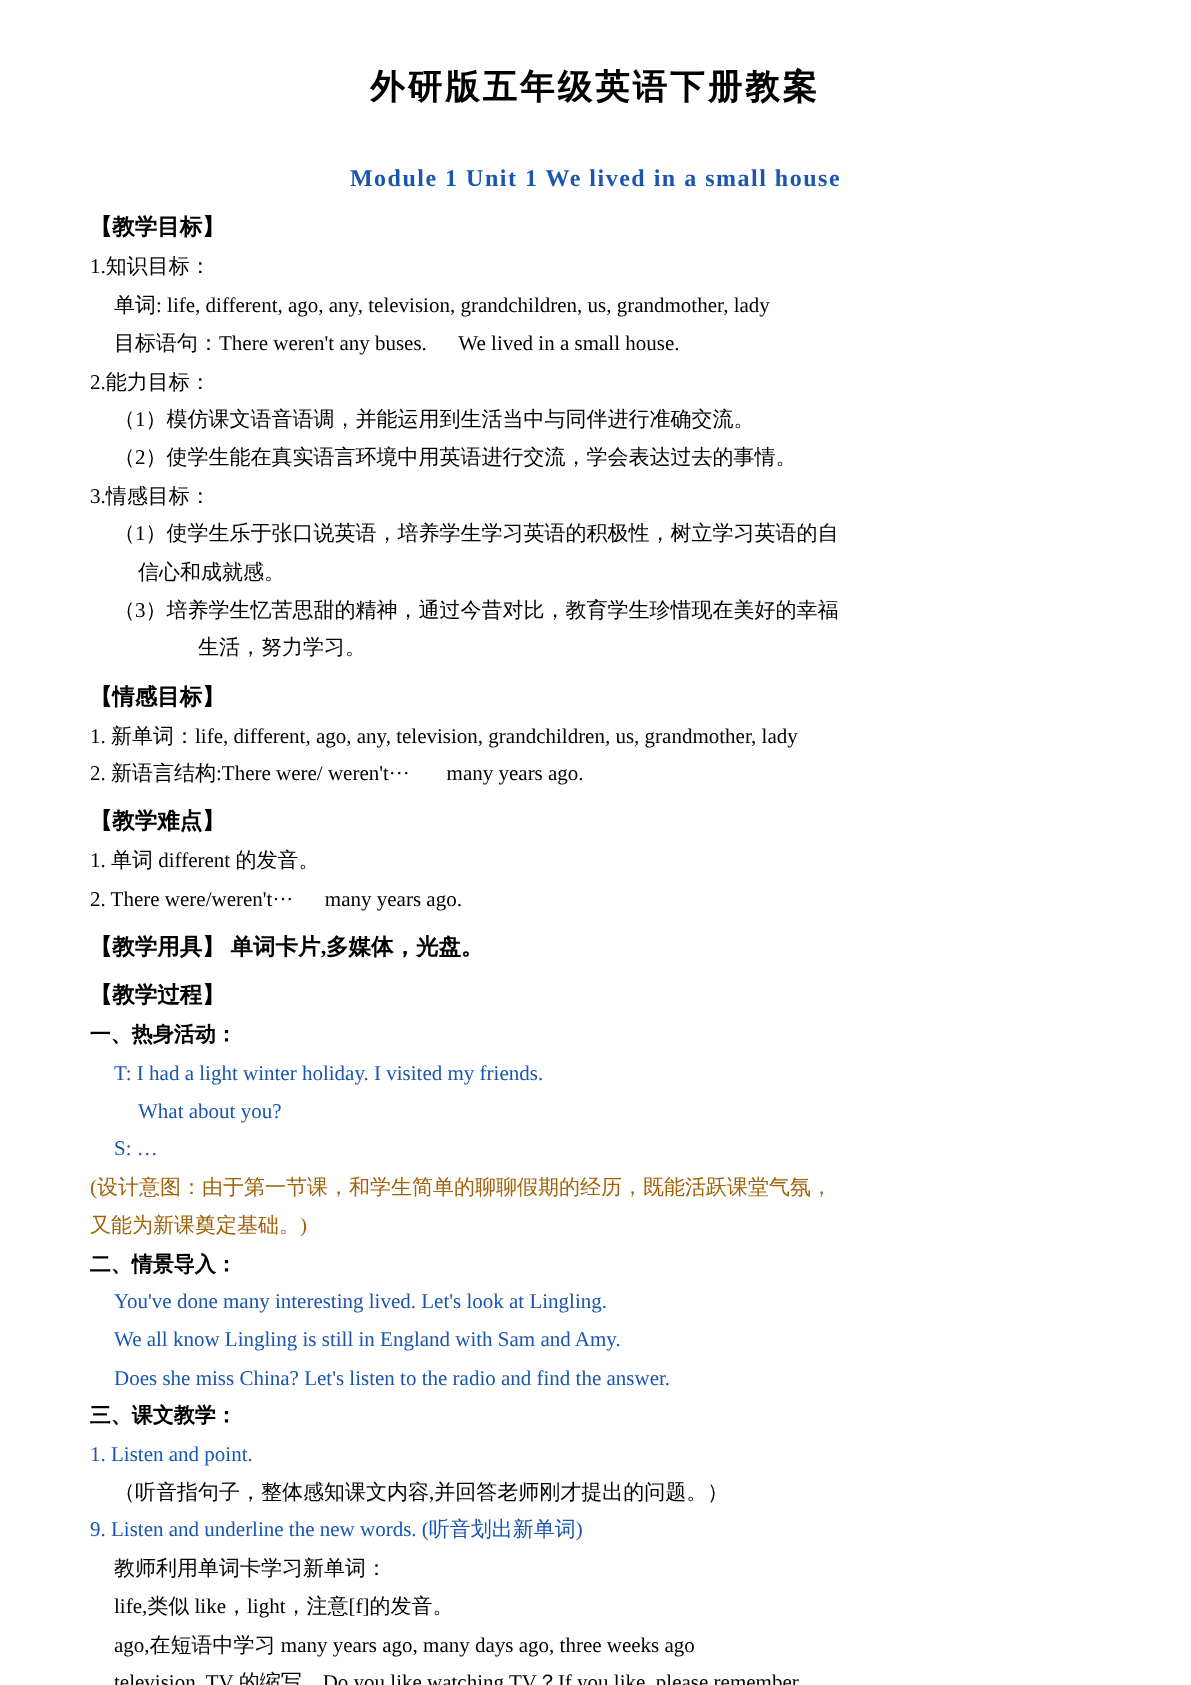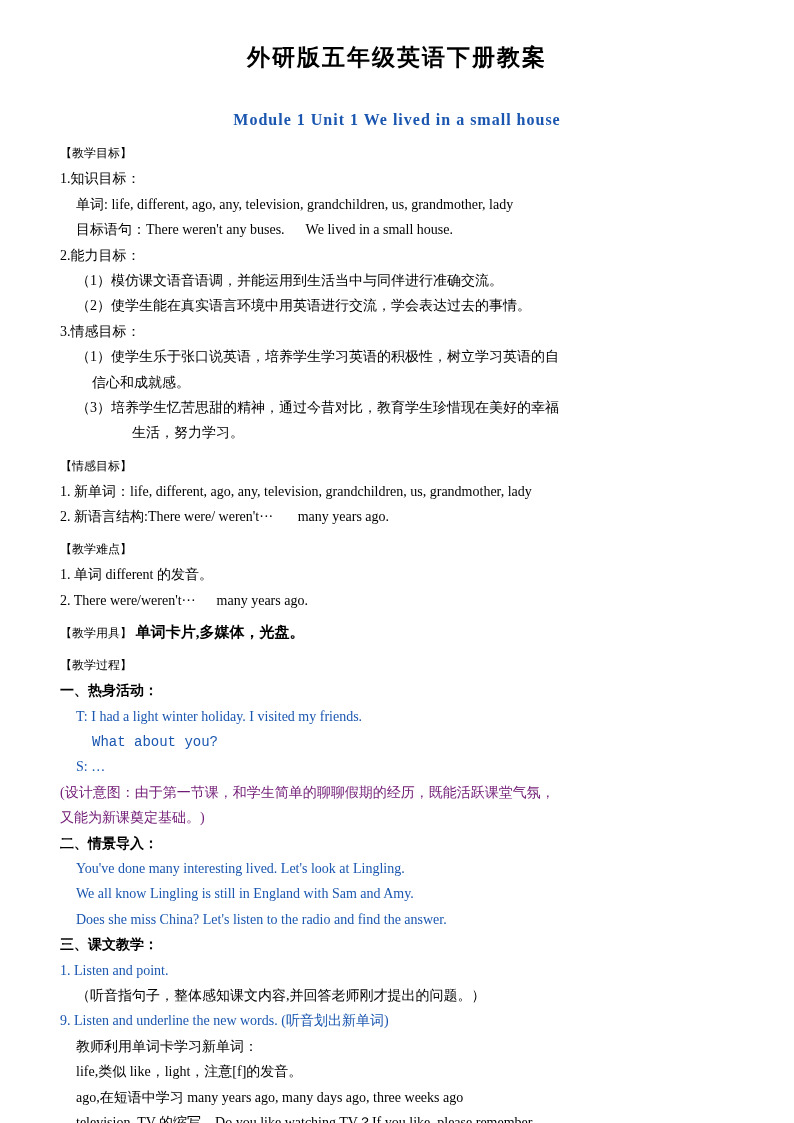--- a/index.html
+++ b/index.html
@@ -30,44 +30,43 @@
       font-weight: bold;
       margin-bottom: 5px;
       letter-spacing: 1px;
     }
     .section-header {
       font-size: 15px;
       font-weight: bold;
       margin: 8px 0 4px 0;
     }
     .bracket {
-      font-weight: normal;
-      font-size: 12px;
+      font-weight: bold;
+      font-size: 15px;
     }
     .indent1 {
       margin-left: 16px;
     }
     .indent2 {
       margin-left: 32px;
-      font-family: Liberation Mono, monospace;
     }
     .indent3 {
       margin-left: 72px;
     }
     .line {
       margin-bottom: 3px;
     }
     .blue-text {
       color: #1a56b0;
     }
     .bold {
       font-weight: bold;
     }
     .green-comment {
-      color: #701a75;
+      color: #a16207;
     }
     p {
       margin-bottom: 2px;
     }
   </style>
 </head>
 <body>
 
 <div class="page-title">外研版五年级英语下册教案</div>
 

